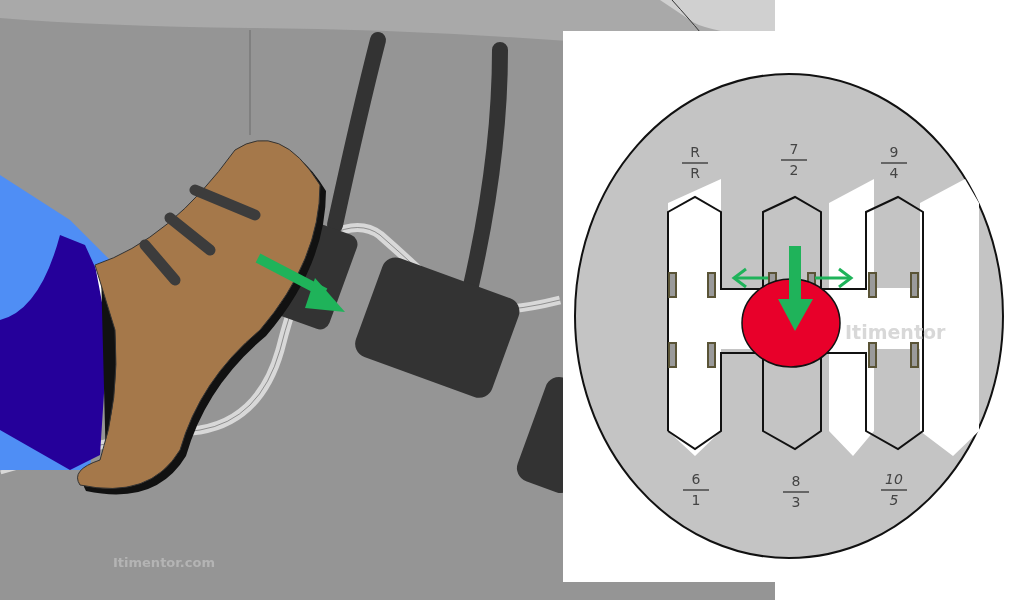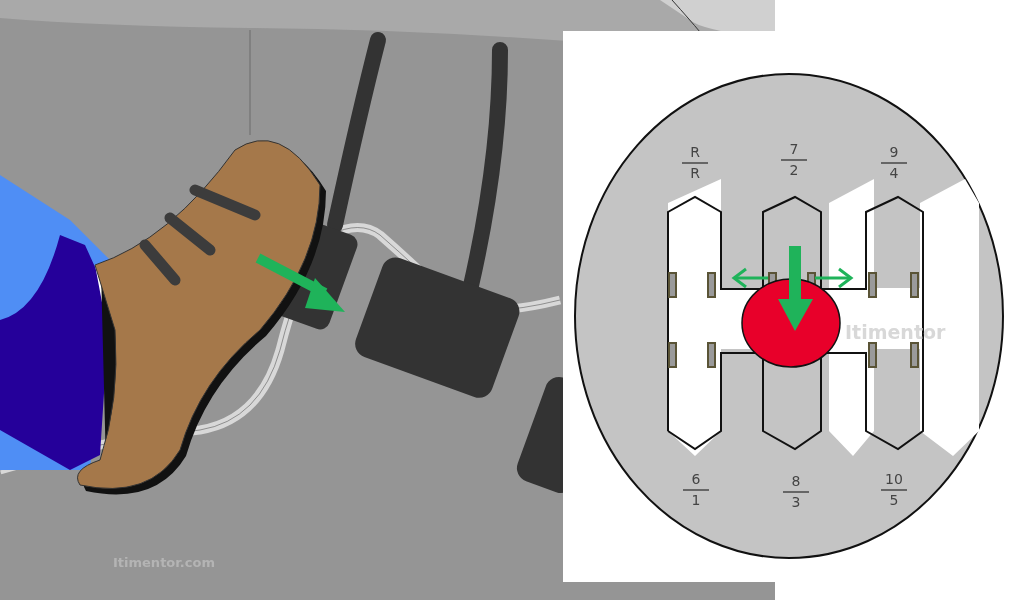--- a/index.html
+++ b/index.html
@@ -115,18 +115,18 @@
   <div class="gear-label" style="left:108px;top:440px;">
     <span class="top">6</span>
       <span class="bar"></span>
       <span class="bot">1</span>
   </div>
   <div class="gear-label" style="left:208px;top:442px;">
     <span class="top">8</span>
       <span class="bar"></span>
       <span class="bot">3</span>
   </div>
-  <div class="gear-label" style="left:306px;top:440px;">
+  <div class="gear-label" style="left:306px;top:440px;font-style:italic;">
     <span class="top">10</span>
       <span class="bar"></span>
       <span class="bot">5</span>
   </div>
 </div>
 
 </body></html>

